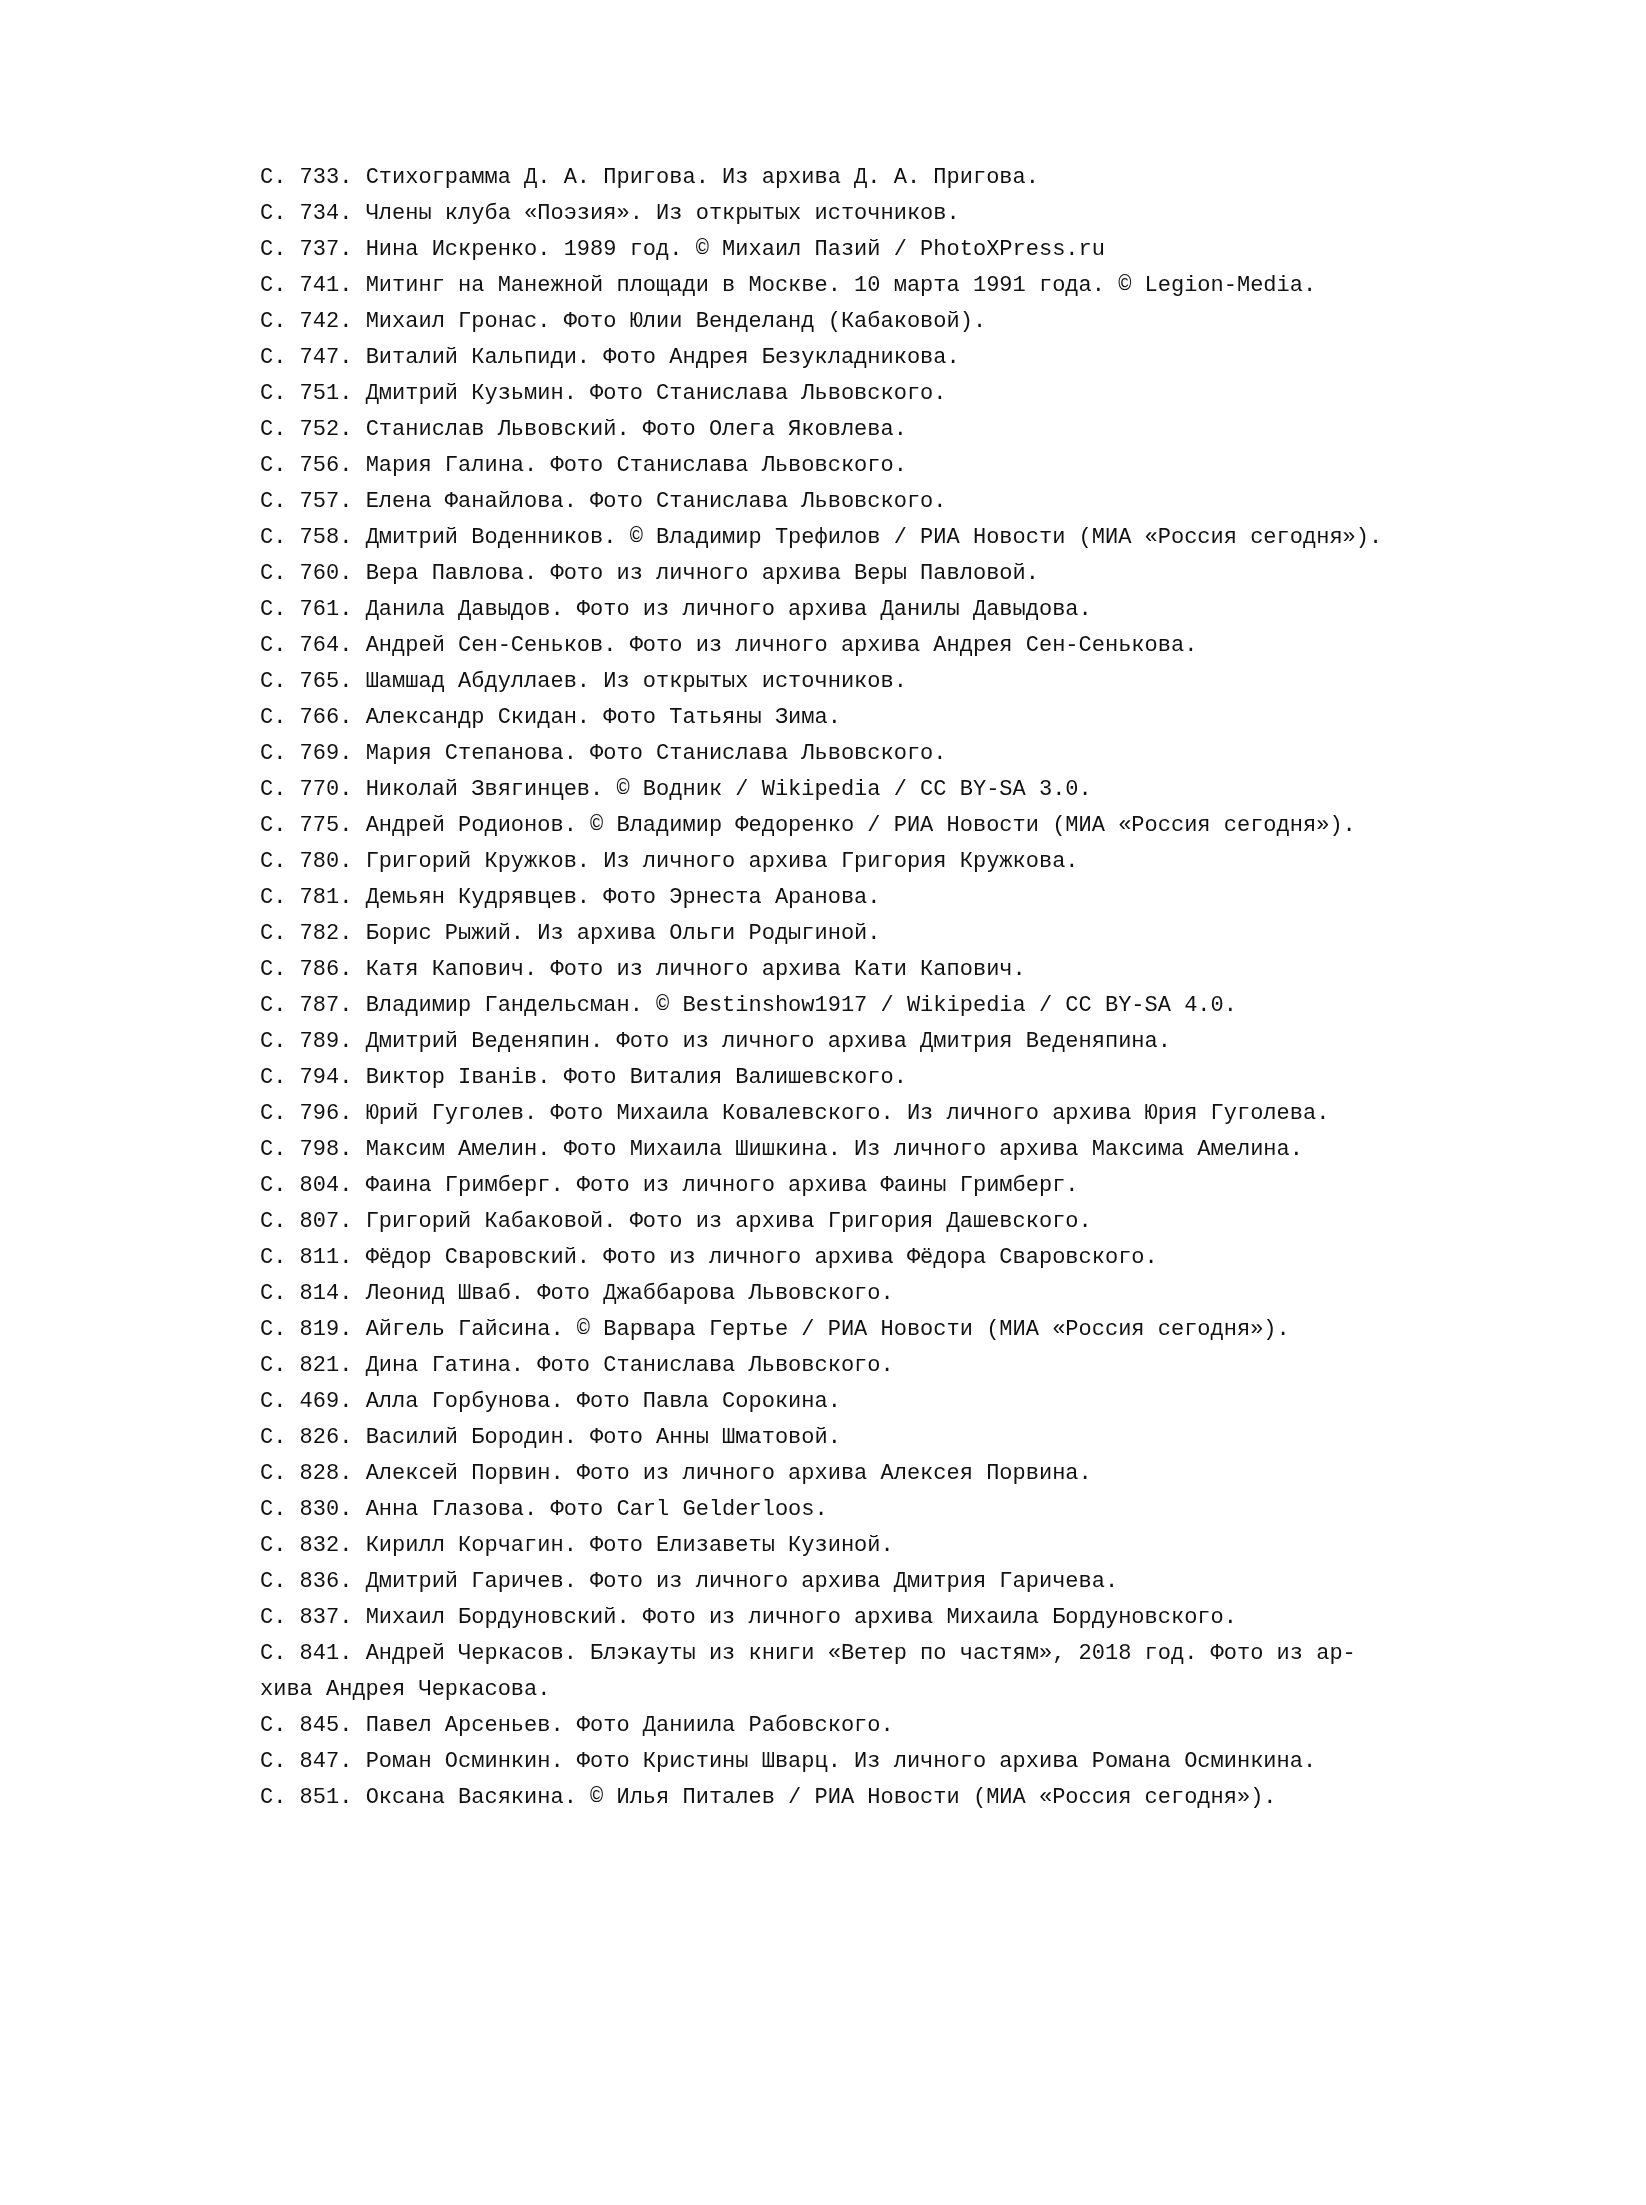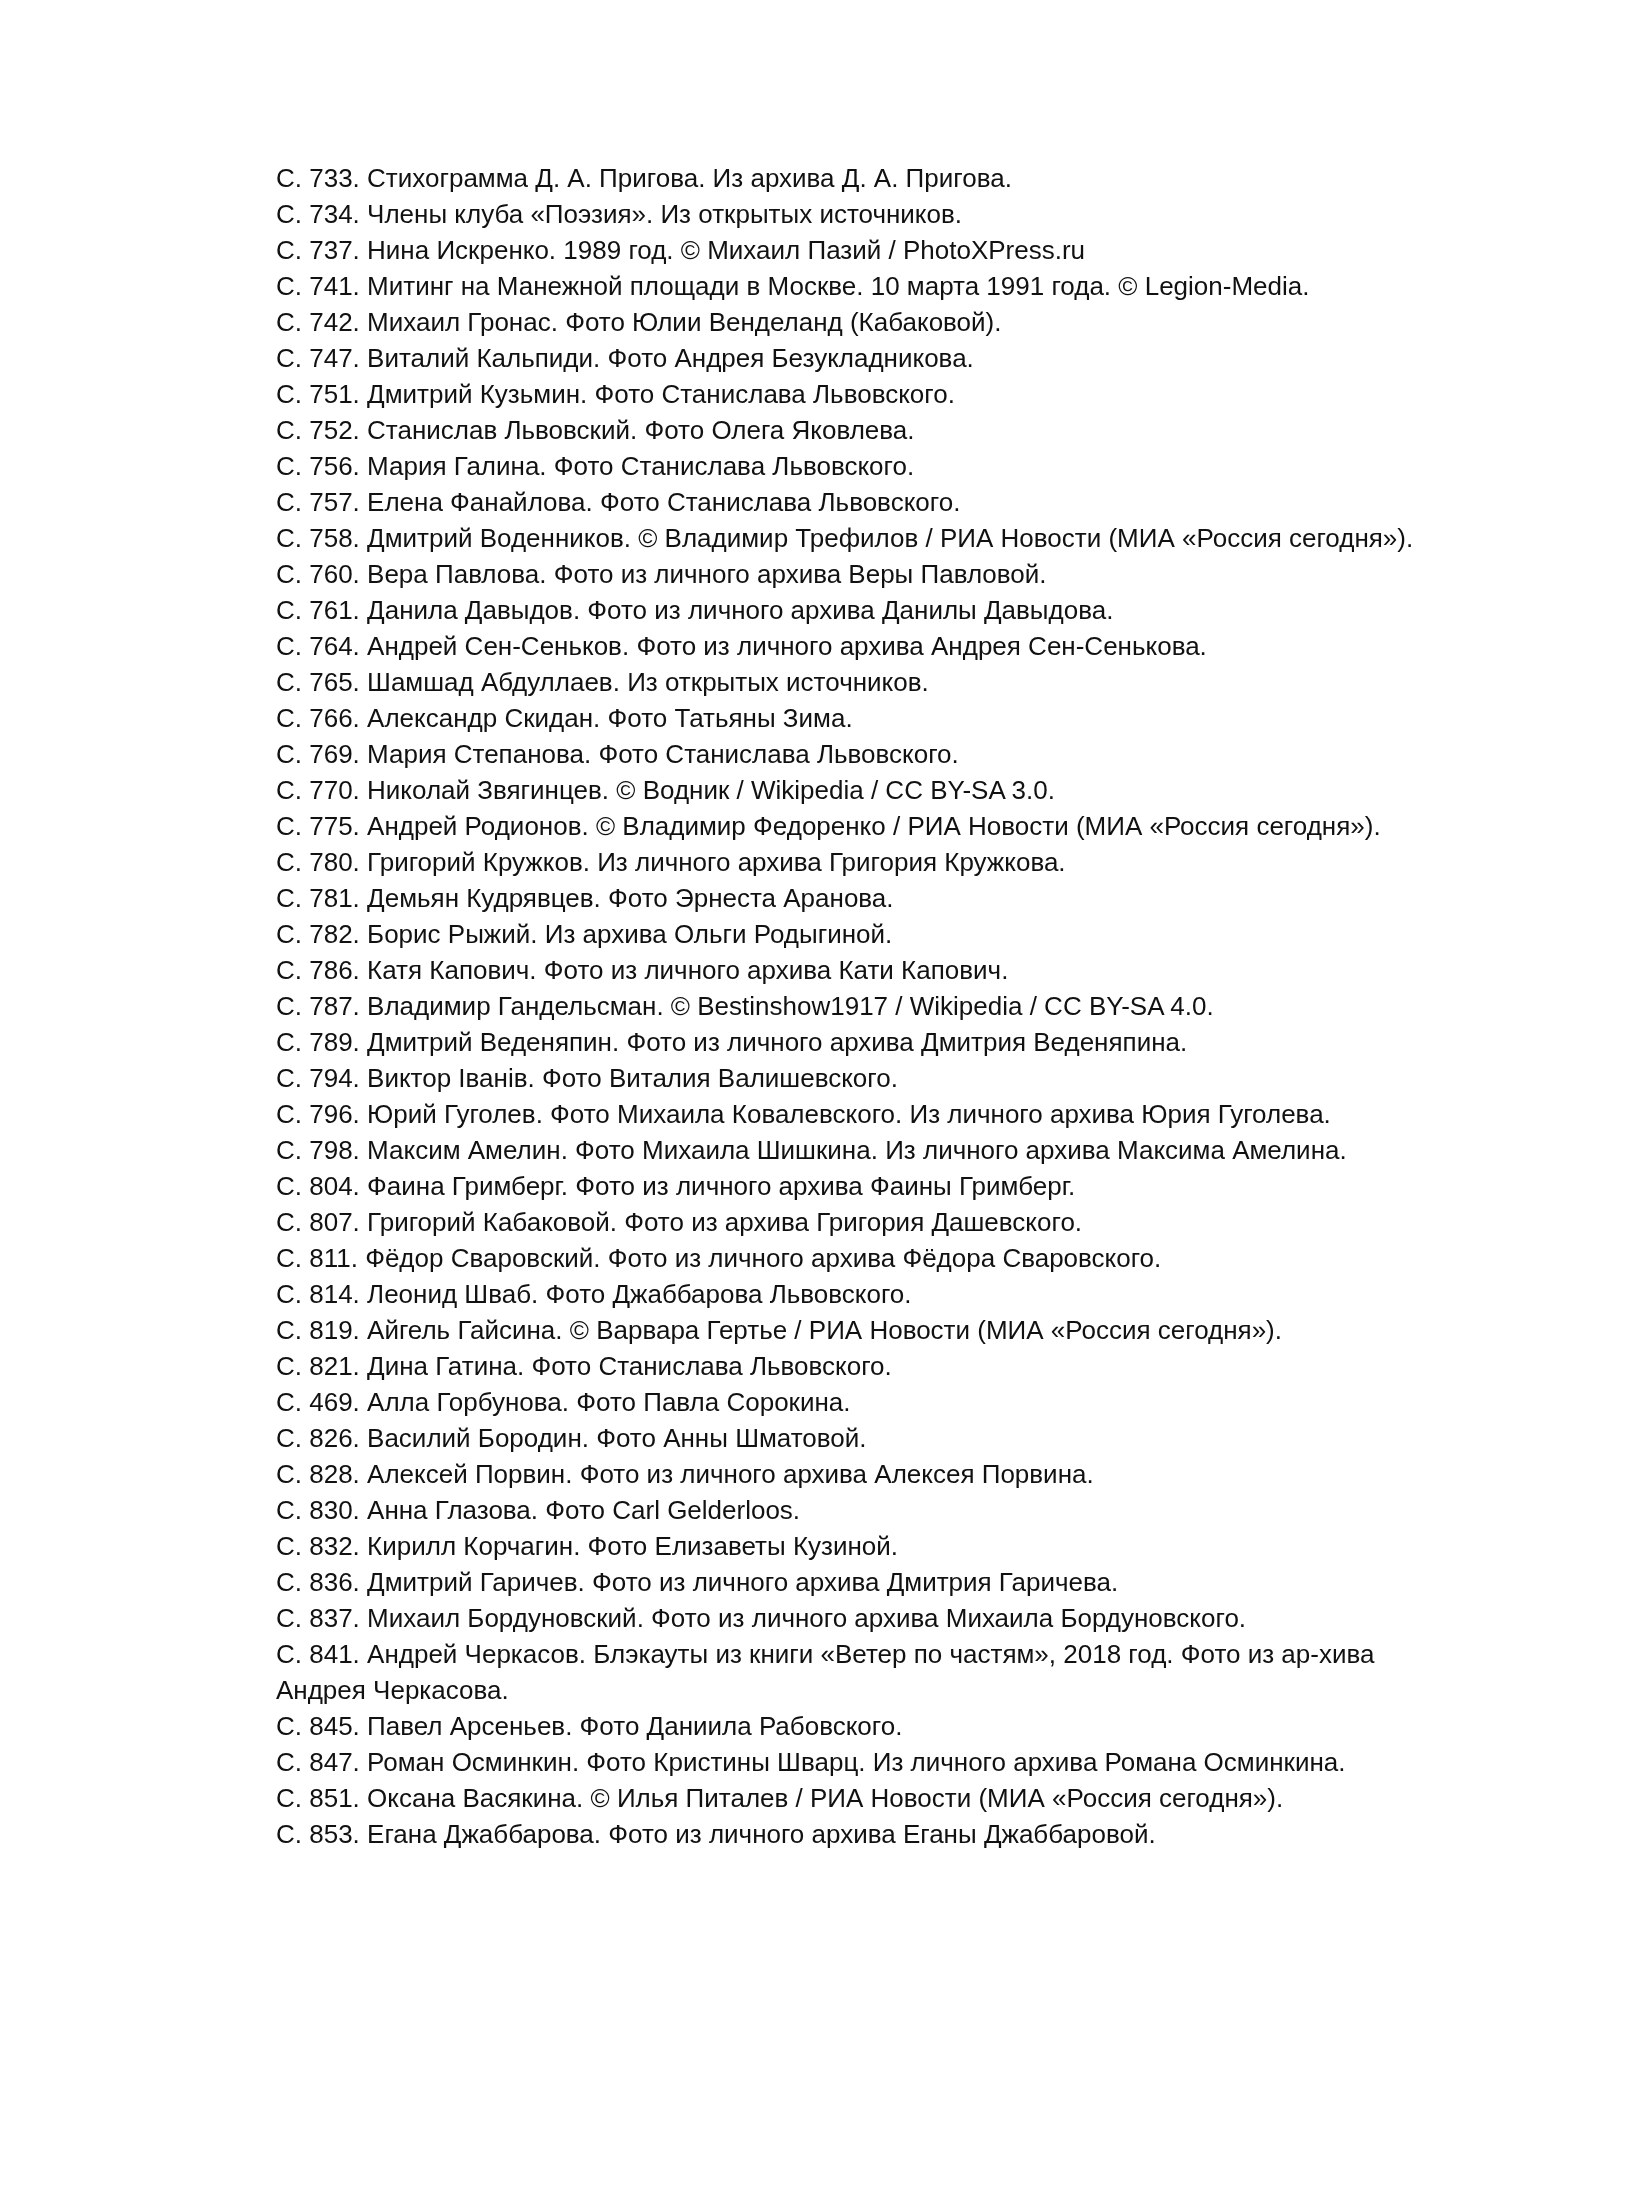--- a/index.html
+++ b/index.html
@@ -8,25 +8,25 @@
       background: #ffffff;
     }
     body {
       width: 1647px;
       height: 2205px;
       position: relative;
       overflow: hidden;
     }
     .page {
       position: absolute;
-      left: 276px;
+      left: 260px;
       top: 160px;
       width: 1145px;
-      font-family: Liberation Sans, sans-serif;
-      font-size: 26px;
+      font-family: Liberation Mono, monospace;
+      font-size: 22px;
       line-height: 36px;
       color: #111111;
     }
     .entry {
       margin: 0;
       padding: 0;
       white-space: normal;
     }
     .entry .pg {
       letter-spacing: 0;
@@ -74,15 +74,14 @@
     <p class="entry"><span class="pg">С. 826.</span> <span>Василий Бородин. Фото Анны Шматовой.</span></p>
     <p class="entry"><span class="pg">С. 828.</span> <span>Алексей Порвин. Фото из личного архива Алексея Порвина.</span></p>
     <p class="entry"><span class="pg">С. 830.</span> <span>Анна Глазова. Фото Carl Gelderloos.</span></p>
     <p class="entry"><span class="pg">С. 832.</span> <span>Кирилл Корчагин. Фото Елизаветы Кузиной.</span></p>
     <p class="entry"><span class="pg">С. 836.</span> <span>Дмитрий Гаричев. Фото из личного архива Дмитрия Гаричева.</span></p>
     <p class="entry"><span class="pg">С. 837.</span> <span>Михаил Бордуновский. Фото из личного архива Михаила Бордуновского.</span></p>
     <p class="entry"><span class="pg">С. 841.</span> <span>Андрей Черкасов. Блэкауты из книги «Ветер по частям», 2018 год. Фото из ар-​хива Андрея Черкасова.</span></p>
     <p class="entry"><span class="pg">С. 845.</span> <span>Павел Арсеньев. Фото Даниила Рабовского.</span></p>
     <p class="entry"><span class="pg">С. 847.</span> <span>Роман Осминкин. Фото Кристины Шварц. Из личного архива Романа Осминкина.</span></p>
     <p class="entry"><span class="pg">С. 851.</span> <span>Оксана Васякина. © Илья Питалев / РИА Новости (МИА «Россия сегодня»).</span></p>
-    <p class="entry"><span class="pg">С. 853.</span> <span>Егана Джаббарова. Фото из личного архива Еганы Джаббаровой.</span></p>
   </div>
 
 
 </body></html>

